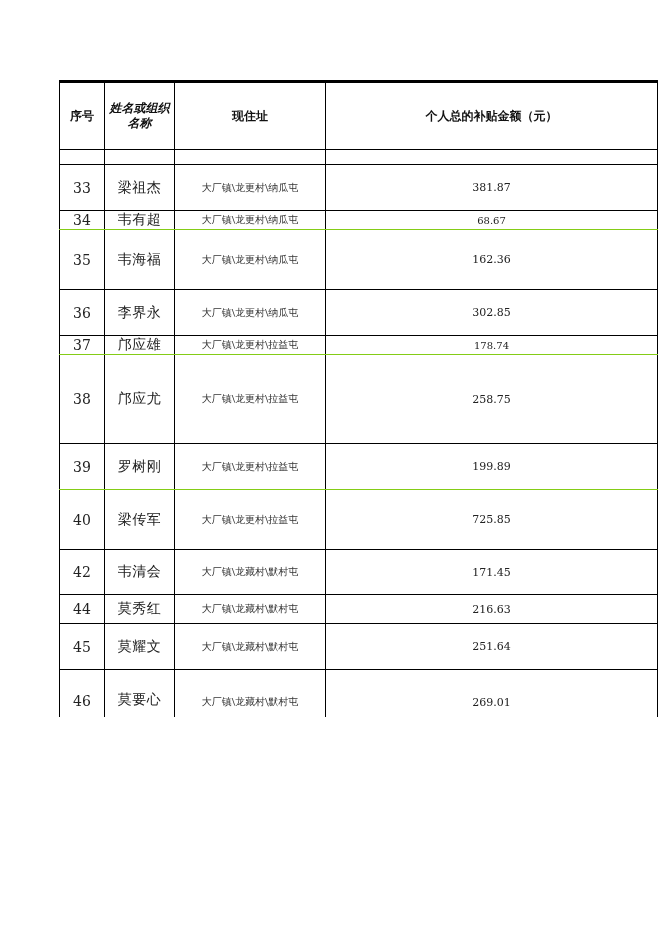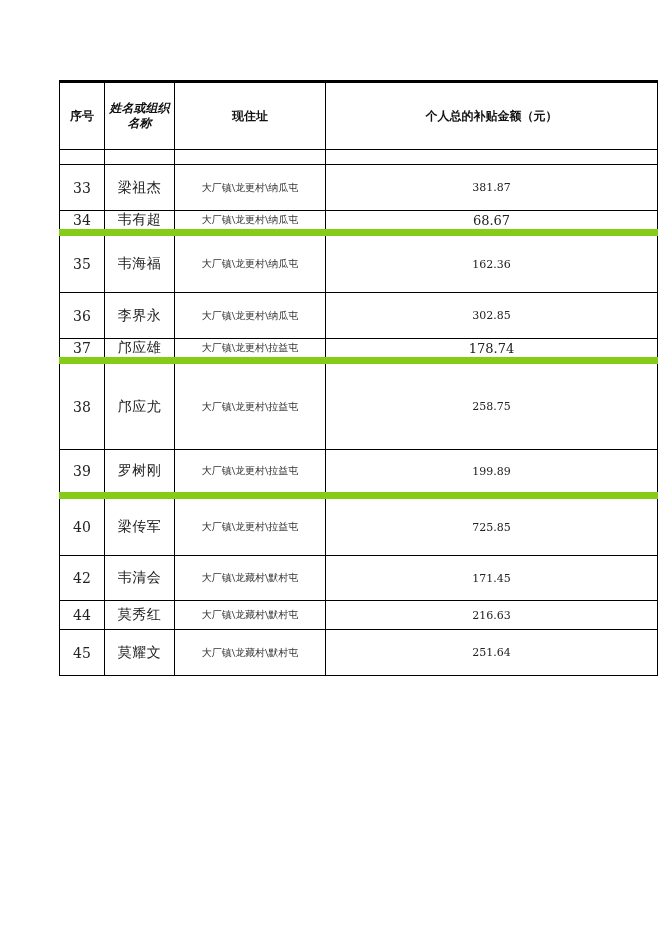--- a/index.html
+++ b/index.html
@@ -30,22 +30,22 @@
       font-weight: bold;
       font-size: 12px;
       color: #111;
       line-height: 15px;
     }
     table.grid th.name-h { white-space: normal; font-style: italic; }
     td.seq { font-size: 14px; }
     td.name { font-size: 14px; letter-spacing: 0.5px; }
     td.addr { font-size: 10px; color: #333; }
     td.amt { font-size: 11px; }
-    td.amt.small { font-size: 13px; }
-    tr.thick-bottom td { border-bottom: 7px solid #84cc16; }
+    td.amt.small { font-size: 10px; }
+    tr.thick-bottom td { border-bottom: 1px solid #84cc16; }
     tr.open-bottom td { border-bottom: none; vertical-align: bottom; padding-bottom: 8px; }
   </style>
 </head>
 <body>
 
 <div class="sheet">
   <table class="grid">
     <colgroup>
       <col class="c1">
         <col class="c2">
@@ -127,15 +127,21 @@
         <td class="name">莫秀红</td>
         <td class="addr">大厂镇\龙藏村\默村屯</td>
         <td class="amt">216.63</td>
       </tr>
       <tr style="height:46px">
         <td class="seq">45</td>
         <td class="name">莫耀文</td>
         <td class="addr">大厂镇\龙藏村\默村屯</td>
         <td class="amt">251.64</td>
       </tr>
+      <tr style="height:47px" class="open-bottom">
+        <td class="seq">46</td>
+        <td class="name">莫要心</td>
+        <td class="addr">大厂镇\龙藏村\默村屯</td>
+        <td class="amt">269.01</td>
+      </tr>
     </tbody>
   </table>
 </div>
 
 </body></html>

